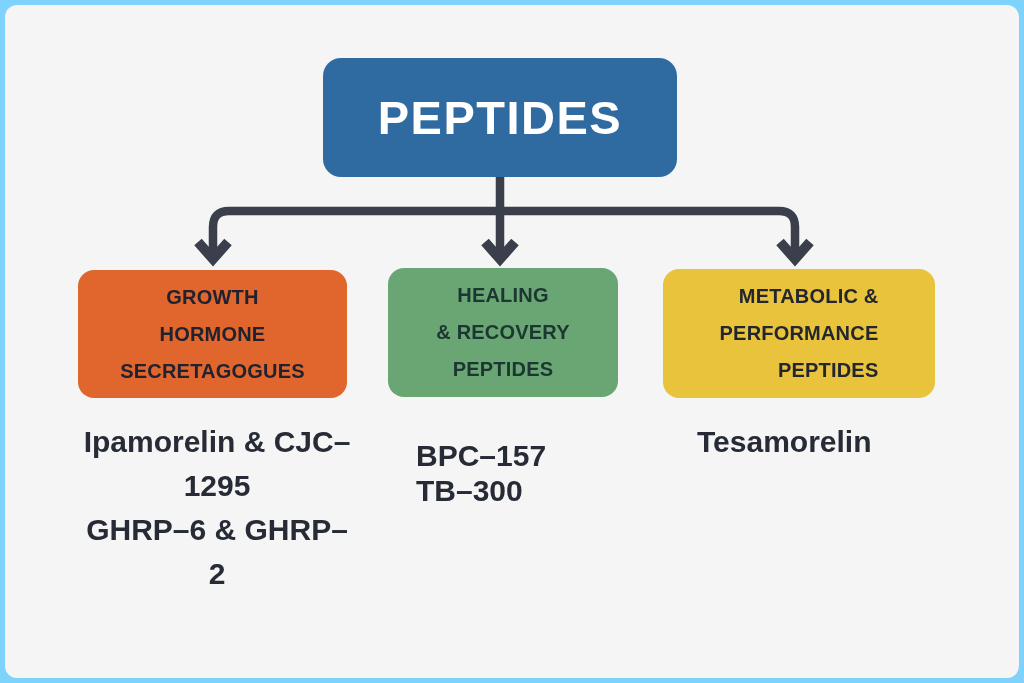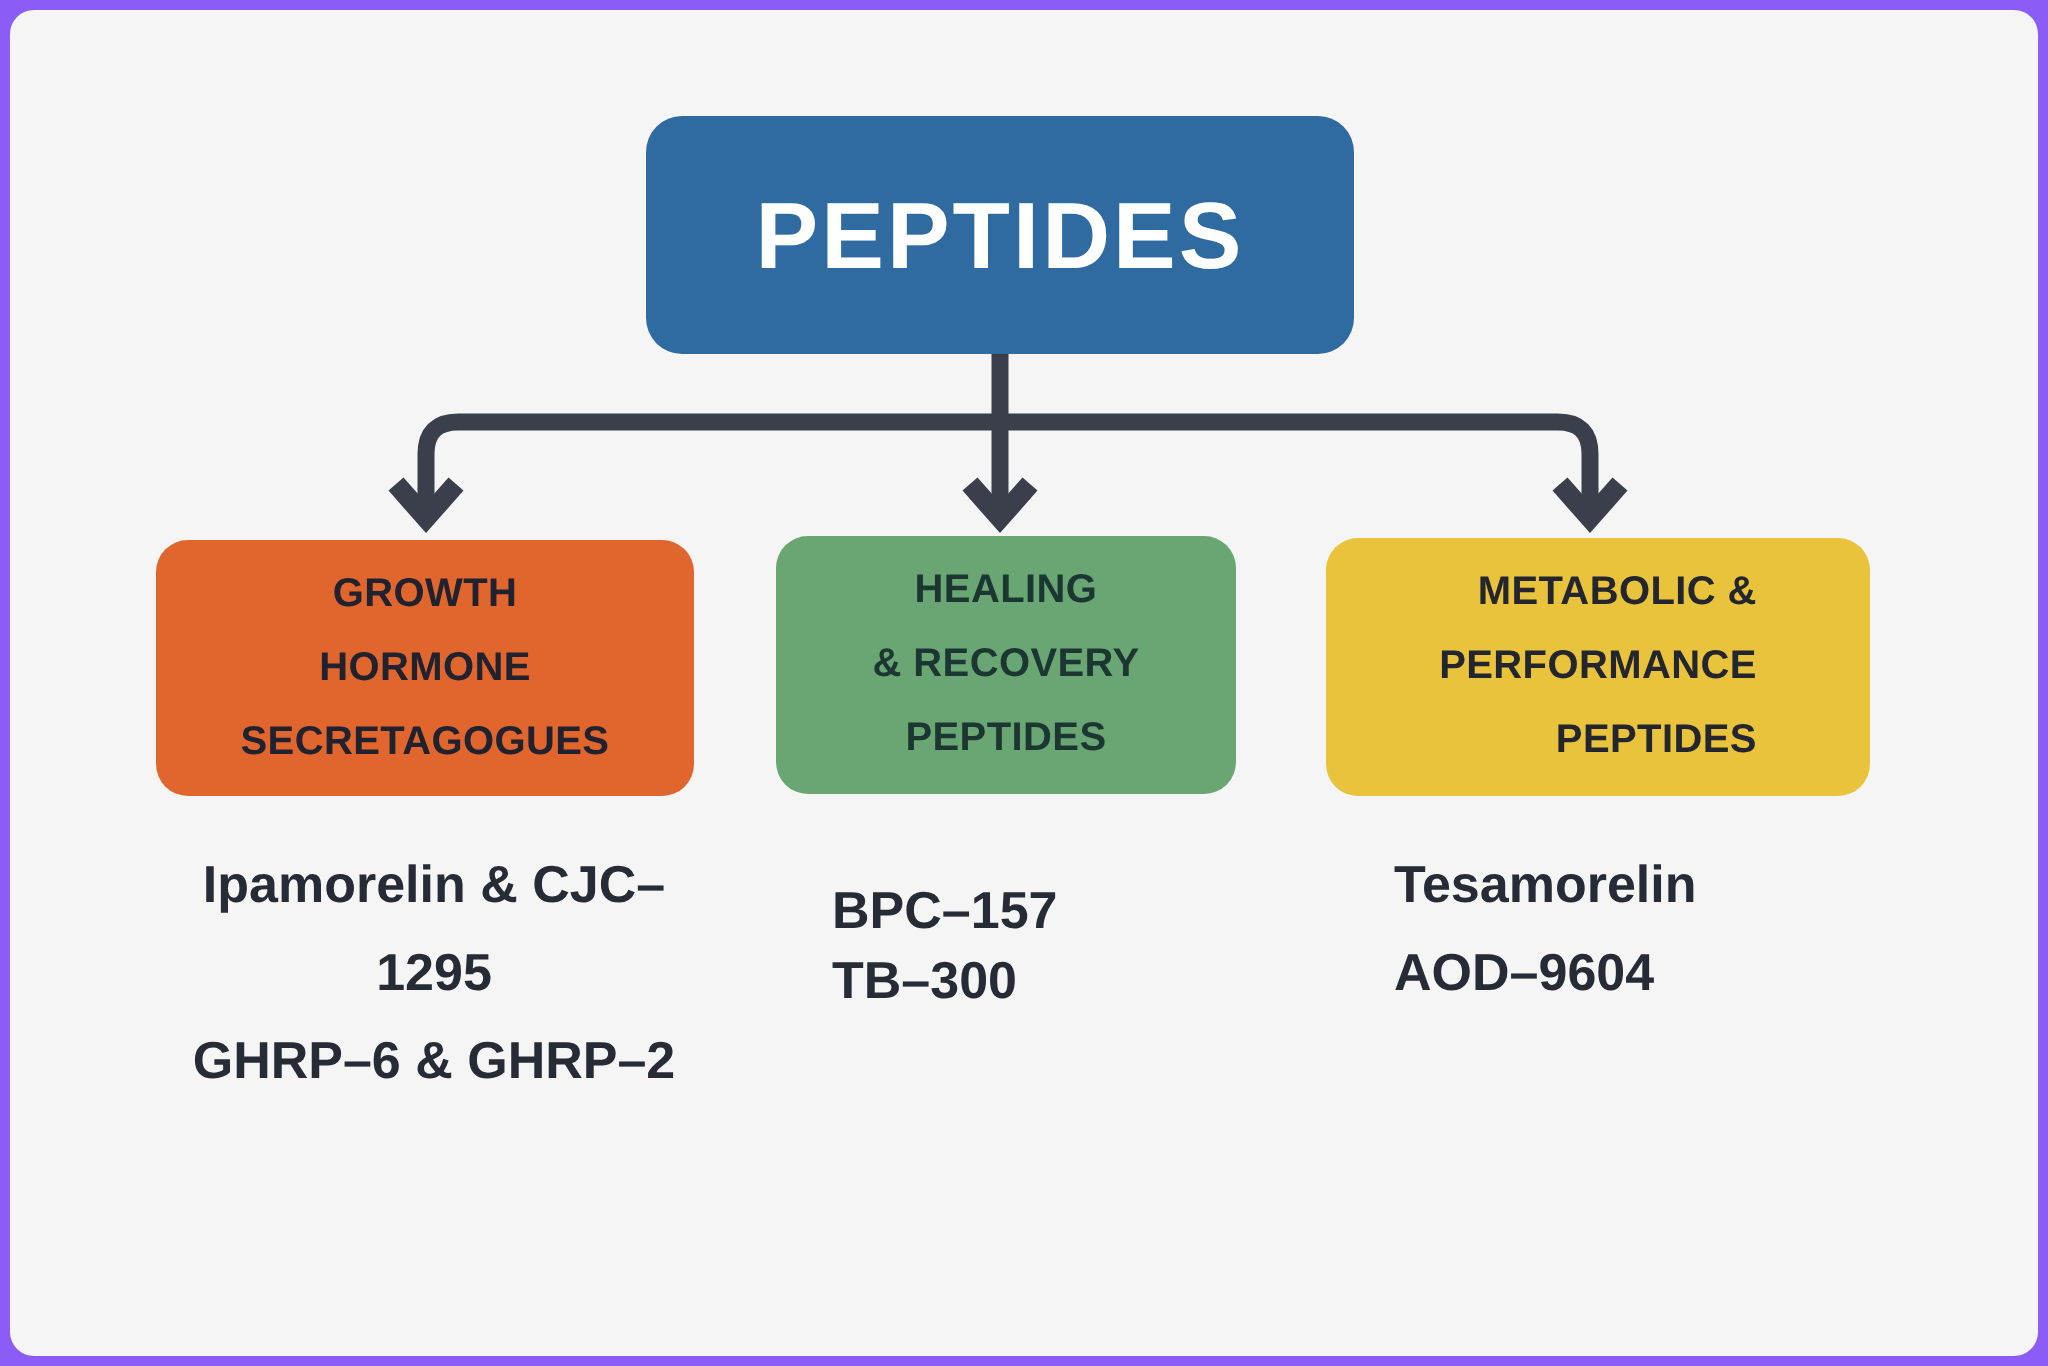--- a/index.html
+++ b/index.html
@@ -6,21 +6,21 @@
     margin: 0;
     padding: 0;
     background: #ffffff;
     font-family: "Liberation Sans", sans-serif;
   }
   .frame {
     position: relative;
     width: 1024px;
     height: 683px;
     overflow: hidden;
-    background: #8b5cf6;
+    background: #7dd3fc;
   }
   .canvas-bg {
     position: absolute;
     left: 5px; top: 5px; right: 5px; bottom: 5px;
     border-radius: 12px;
     background: #f5f5f6;
   }
   .connector-svg {
     position: absolute;
     left: 0; top: 0;
@@ -52,21 +52,21 @@
   .branch-box.b3 { left: 663px; top: 269px; width: 272px; height: 129px; }
   .branch-heading {
     font-size: 20px;
     font-weight: bold;
     line-height: 37px;
     letter-spacing: 0.2px;
     white-space: pre-line;
   }
   .item-list {
     position: absolute;
-    font-size: 26px;
+    font-size: 30px;
     font-weight: 600;
   }
   .item-list.l1 { left: 82px;  top: 420px; width: 270px; text-align: center; line-height: 44px; }
   .item-list.l2 { left: 416px; top: 438px; width: 260px; text-align: left;   line-height: 35px; }
   .item-list.l3 { left: 697px; top: 420px; width: 240px; text-align: left;   line-height: 44px; }
 </style>
 </head>
 <body>
 
 <div class="frame">
@@ -112,16 +112,15 @@
     <div>GHRP–6 &amp; GHRP–2</div>
   </div>
 
   <div class="item-list l2" style="color: rgb(38, 43, 53);">
     <div>BPC–157</div>
     <div>TB–300</div>
   </div>
 
   <div class="item-list l3" style="color: rgb(38, 43, 53);">
     <div>Tesamorelin</div>
-    <div>AOD–9604</div>
   </div>
 
 </div>
 
 </body></html>

